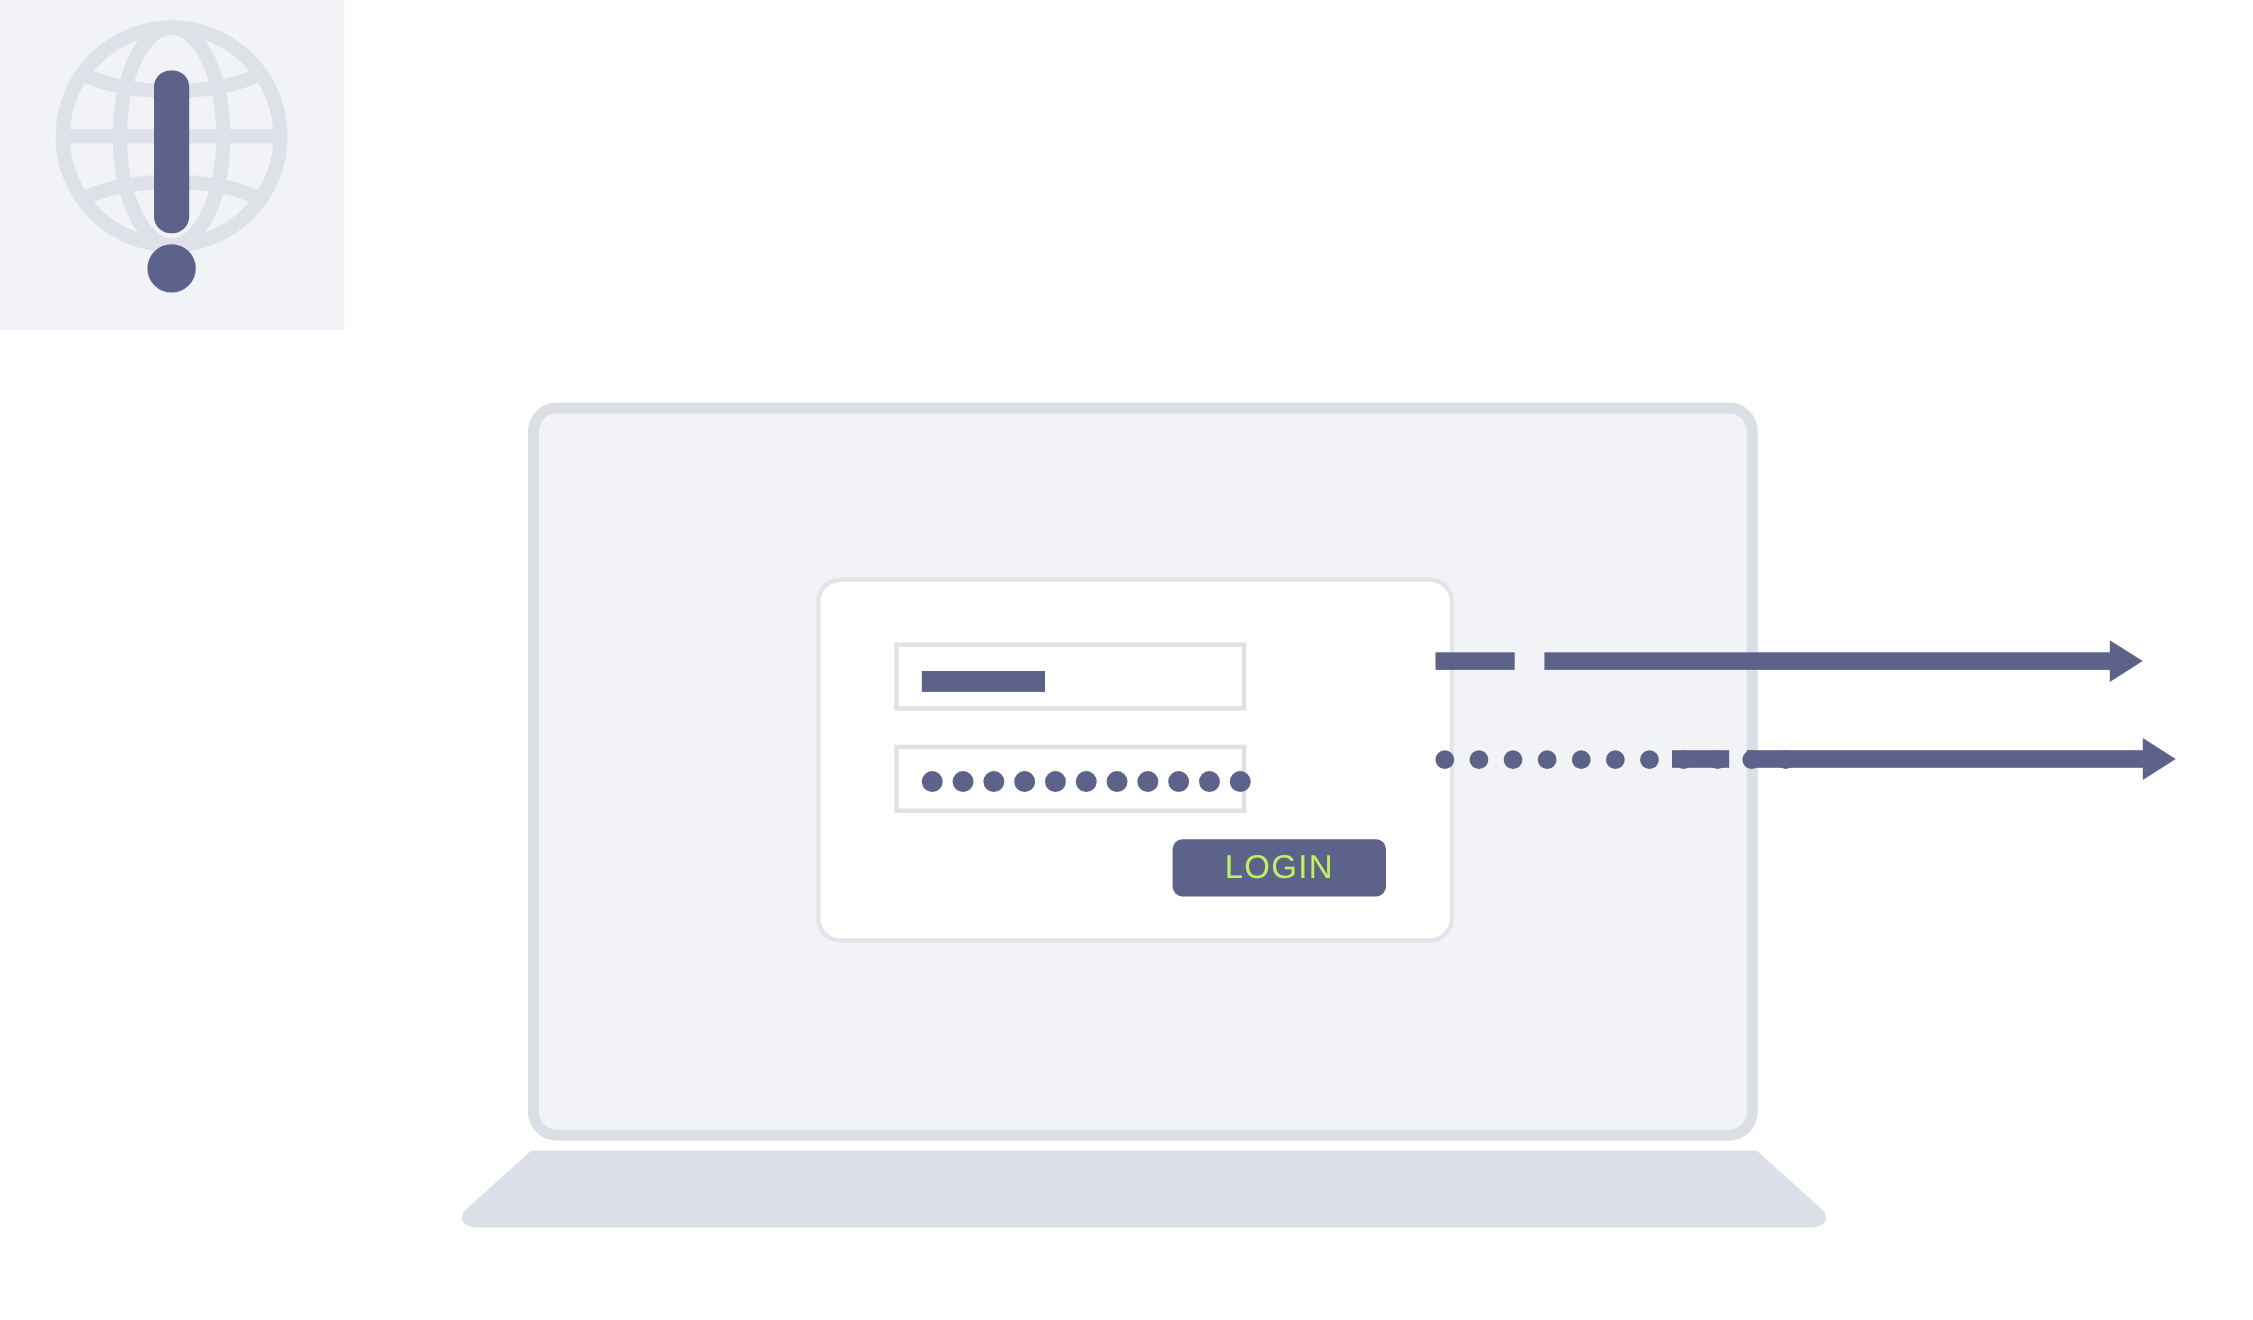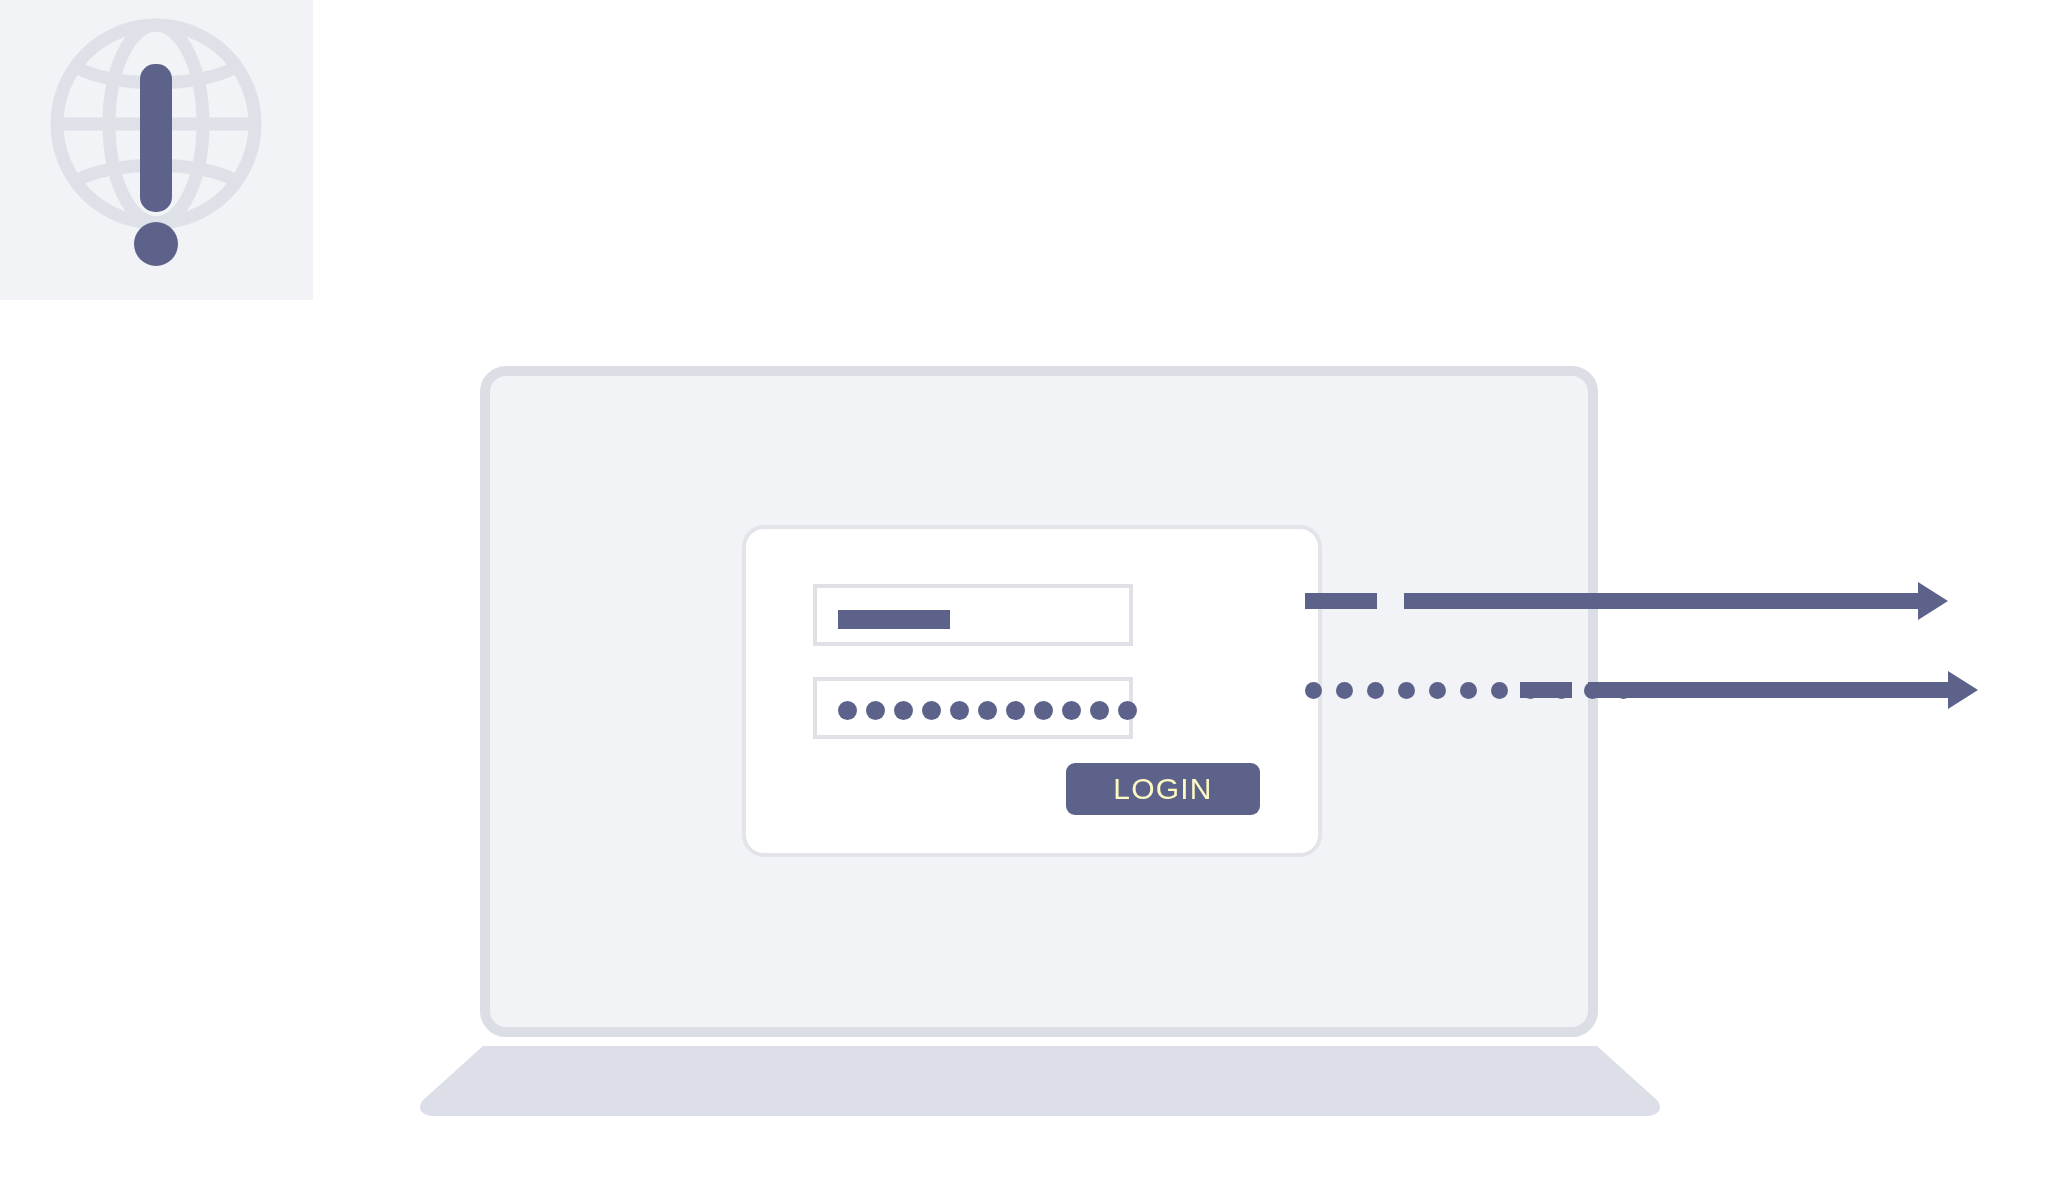--- a/index.html
+++ b/index.html
@@ -231,21 +231,21 @@
           <span class="dot" style="background: rgb(92, 98, 137);"></span>
           <span class="dot" style="background: rgb(92, 98, 137);"></span>
           <span class="dot" style="background: rgb(92, 98, 137);"></span>
           <span class="dot" style="background: rgb(92, 98, 137);"></span>
           <span class="dot" style="background: rgb(92, 98, 137);"></span>
           <span class="dot" style="background: rgb(92, 98, 137);"></span>
           <span class="dot" style="background: rgb(92, 98, 137);"></span>
         </div>
     </div>
 
-    <button class="login-button" style="background: rgb(92, 98, 137); color: #fef9c3;">LOGIN</button>
+    <button class="login-button" style="background: rgb(92, 98, 137); color: #bef264;">LOGIN</button>
   </div>
 
   <div class="arrows">
 
     <div>
       <div class="arrow-seg" style="left: 1305px; top: 593px; width: 72px; background: rgb(92, 98, 137);"></div>
       <div class="arrow-seg" style="left: 1404px; top: 593px; width: 516px; background: rgb(92, 98, 137);"></div>
       <div class="arrow-head" style="left: 1918px; top: 582px; border-left-color: rgb(92, 98, 137);"></div>
     </div>
 

